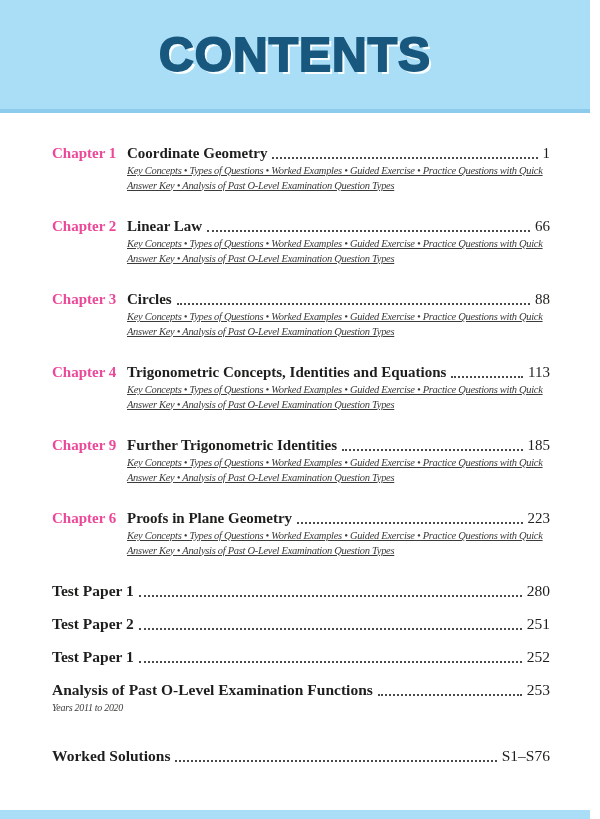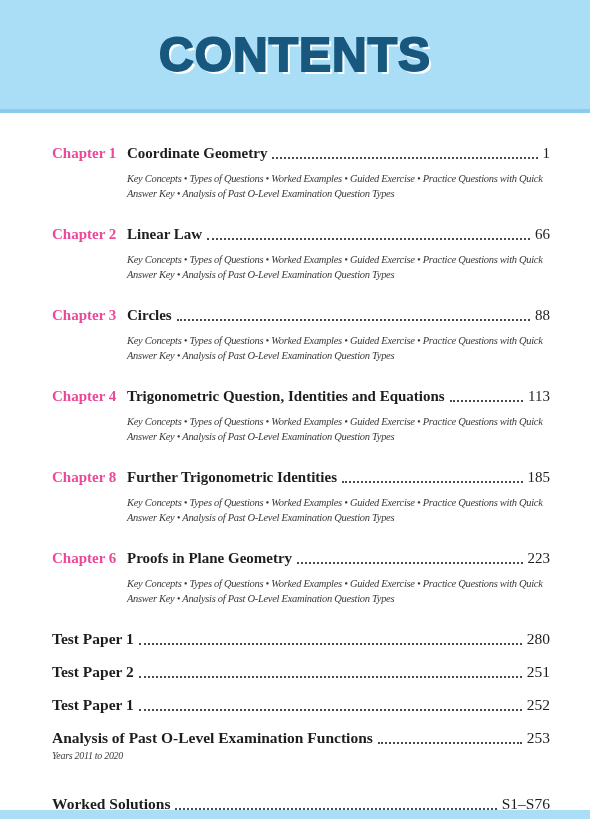--- a/index.html
+++ b/index.html
@@ -64,21 +64,22 @@
   }
   .ch-main { flex: 1; min-width: 0; }
   .ch-title { font-weight: bold; color: #1e1e1c; white-space: nowrap; }
   .ch-sub {
     font-style: italic;
     font-size: 10.5px;
     letter-spacing: -0.3px;
     line-height: 14.5px;
     color: #3b3b39;
     max-width: 436px;
-    margin-top: 9px;
+    margin-top: 1px;
+    text-decoration: underline;
   }
 
   
   .back-section { margin-top: 6px; }
   .back-entry { margin-bottom: 13px; }
   .back-entry .toc-row { font-size: 15.5px; }
   .bm-title { font-weight: bold; white-space: nowrap; }
   .bm-sub {
     font-style: italic;
     font-size: 10px;
@@ -141,30 +142,30 @@
         <span class="page-num">88</span>
       </div>
       <div class="ch-sub">Key Concepts • Types of Questions • Worked Examples • Guided Exercise • Practice Questions with Quick Answer Key • Analysis of Past O-Level Examination Question Types</div>
     </div>
   </div>
 
   <div class="chapter">
     <div class="ch-label">Chapter 4</div>
     <div class="ch-main">
       <div class="toc-row">
-        <span class="ch-title">Trigonometric Question, Identities and Equations</span>
+        <span class="ch-title">Trigonometric Concepts, Identities and Equations</span>
         <span class="leader"></span>
         <span class="page-num">113</span>
       </div>
       <div class="ch-sub">Key Concepts • Types of Questions • Worked Examples • Guided Exercise • Practice Questions with Quick Answer Key • Analysis of Past O-Level Examination Question Types</div>
     </div>
   </div>
 
   <div class="chapter">
-    <div class="ch-label">Chapter 8</div>
+    <div class="ch-label">Chapter 9</div>
     <div class="ch-main">
       <div class="toc-row">
         <span class="ch-title">Further Trigonometric Identities</span>
         <span class="leader"></span>
         <span class="page-num">185</span>
       </div>
       <div class="ch-sub">Key Concepts • Types of Questions • Worked Examples • Guided Exercise • Practice Questions with Quick Answer Key • Analysis of Past O-Level Examination Question Types</div>
     </div>
   </div>
 

